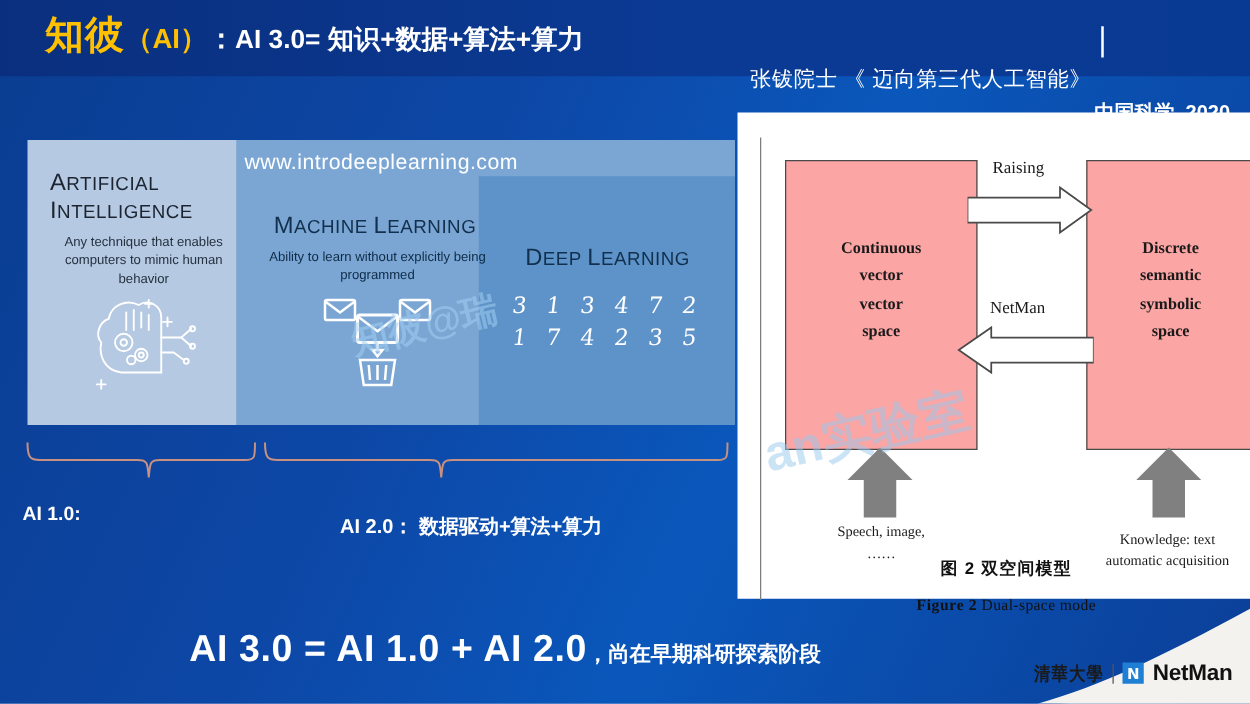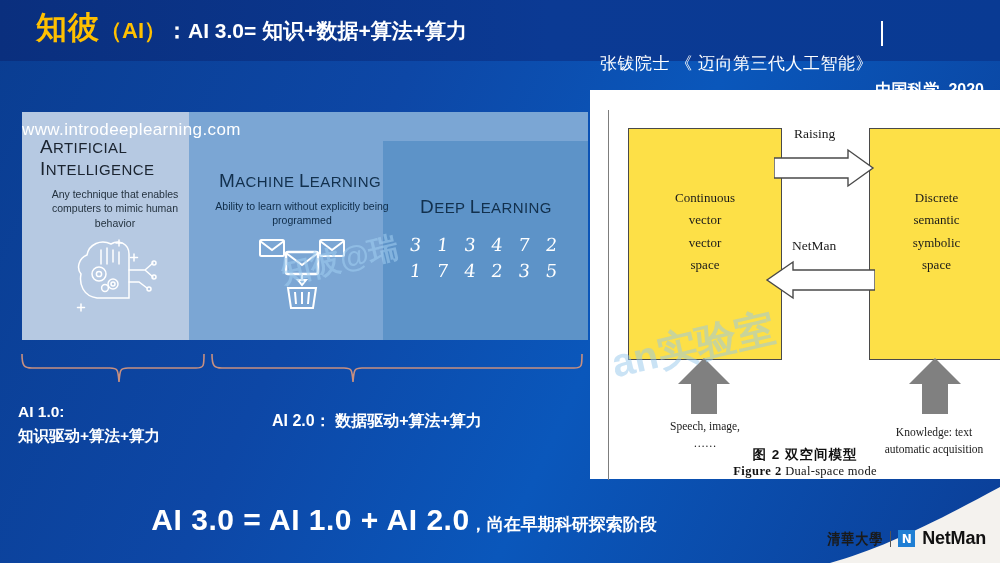--- a/index.html
+++ b/index.html
@@ -22,21 +22,21 @@
   
   .cite{position:absolute;left:600px;top:52px;width:392px;color:#ffffff;}
   .cite .l1{font-size:17px;letter-spacing:.5px;white-space:nowrap;}
   .cite .l2{font-size:16px;font-weight:bold;text-align:right;margin-top:5px;padding-right:8px;white-space:nowrap;}
 
   
   .info{position:absolute;left:22px;top:112px;width:566px;height:228px;
         background:#b6c9e2;overflow:hidden;}
   .info .ml{position:absolute;left:167px;top:0;width:399px;height:228px;background:#7ba6d4;}
   .info .dl{position:absolute;left:361px;top:29px;width:205px;height:199px;background:#5d93c8;}
-  .url{position:absolute;left:0;top:8px;width:566px;
+  .url{position:absolute;left:0;top:8px;width:566px;text-align:center;
        color:#ffffff;font-size:17px;letter-spacing:.4px;z-index:5;}
   .blk{position:absolute;z-index:6;}
   .hd{font-size:15px;color:#1b2430;letter-spacing:.4px;white-space:nowrap;}
   .hd .cap{font-size:19px;}
   .hd2{color:#12304d;}
   .bd{font-size:10.5px;color:#24323f;line-height:1.38;margin-top:7px;}
   .bd.w{color:#0e2b47;}
   .b-ai{left:18px;top:24px;width:150px;}
   .b-ml{left:190px;top:58px;width:180px;text-align:center;}
   .b-dl{left:372px;top:84px;width:184px;text-align:center;}
@@ -66,31 +66,31 @@
 
   
   .stmt{position:absolute;left:0;top:503px;width:808px;text-align:center;color:#ffffff;
         white-space:nowrap;}
   .stmt .big{font-size:30px;font-weight:bold;letter-spacing:.5px;}
   .stmt .small{font-size:17px;font-weight:bold;}
 
   
   .figpanel{position:absolute;left:590px;top:90px;width:410px;height:389px;background:#ffffff;}
   .figbox{position:absolute;left:18px;top:20px;width:374px;height:370px;border-left:1.5px solid #7d7d7d;}
-  .dbox{position:absolute;border:1.5px solid #4a4a4a;background:#fde047;}
+  .dbox{position:absolute;border:1.5px solid #4a4a4a;background:#fca5a5;font-weight:bold;}
   .dbox-l{left:19px;top:18px;width:152px;height:230px;}
   .dbox-r{left:260px;top:18px;width:133px;height:230px;}
   .dlabel{position:absolute;width:100%;text-align:center;font-family:"Liberation Serif",serif;
       font-size:13px;color:#1a1a1a;line-height:1.72;}
   .dbox-l .dlabel{top:58px;}
   .dbox-r .dlabel{top:58px;}
   .arrlabel{position:absolute;font-family:"Liberation Serif",serif;font-size:13.5px;color:#1a1a1a;}
   .figcap{position:absolute;left:0;top:312px;width:392px;text-align:center;color:#111;}
   .figcap .c1{font-size:13.5px;font-weight:bold;letter-spacing:1px;margin-top:24px;}
-  .figcap .c2{font-family:"Liberation Serif",serif;font-size:12.5px;margin-top:0;letter-spacing:.3px;}
+  .figcap .c2{font-family:"Liberation Serif",serif;font-size:12.5px;margin-top:13px;letter-spacing:.3px;}
   .figcap .c2 b{letter-spacing:.5px;}
   .undertext{position:absolute;font-family:"Liberation Serif",serif;font-size:11.5px;
       color:#1a1a1a;text-align:center;line-height:1.45;}
 
   
   .footcurve{position:absolute;left:0;bottom:0;width:1000px;height:110px;pointer-events:none;}
   .logos{position:absolute;right:14px;bottom:14px;display:flex;align-items:center;gap:7px;z-index:9;}
   .logo-thu{font-family:"Liberation Serif",serif;font-size:13px;color:#1a1a1a;letter-spacing:1px;
       font-weight:bold;transform:scaleY(1.15);}
   .logo-div{width:1px;height:16px;background:#555;}
@@ -180,21 +180,20 @@
 
   <svg class="brace" style="left:14px;top:352px;" width="580" height="42" viewBox="0 0 580 42">
     <g fill="none" stroke="#c89080" stroke-width="1.6">
       <path d="M8 2 C8 14 10 16 18 16 L96 16 C104 16 104 18 105 30 C106 18 106 16 114 16 L182 16 C190 16 190 14 190 2"></path>
       <path d="M198 2 C198 14 200 16 208 16 L330 16 C338 16 338 18 339 30 C340 18 340 16 348 16 L560 16 C568 16 568 14 568 2"></path>
     </g>
   </svg>
 
   <div class="ai10">
     <div>AI 1.0:</div>
-    <div>知识驱动+算法+算力</div>
   </div>
   <div class="ai20">AI 2.0： 数据驱动+算法+算力</div>
 
   <div class="figpanel">
     <div class="figbox">
 
       <div class="dbox dbox-l">
         <div class="dlabel">
           <div>Continuous</div>
           <div>vector</div>

